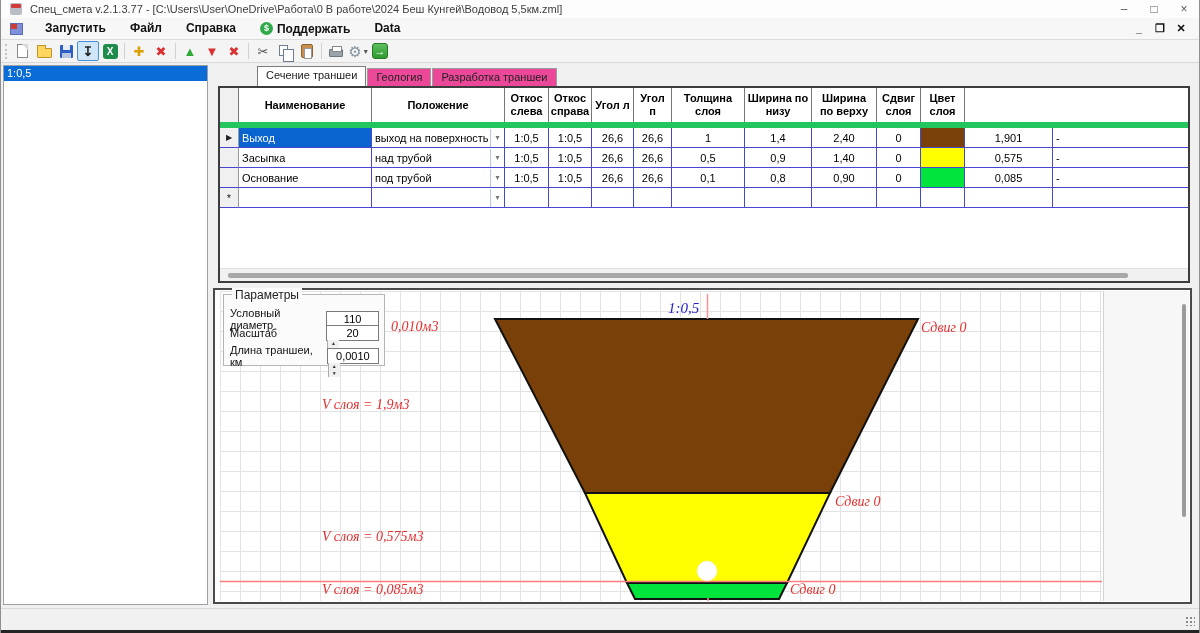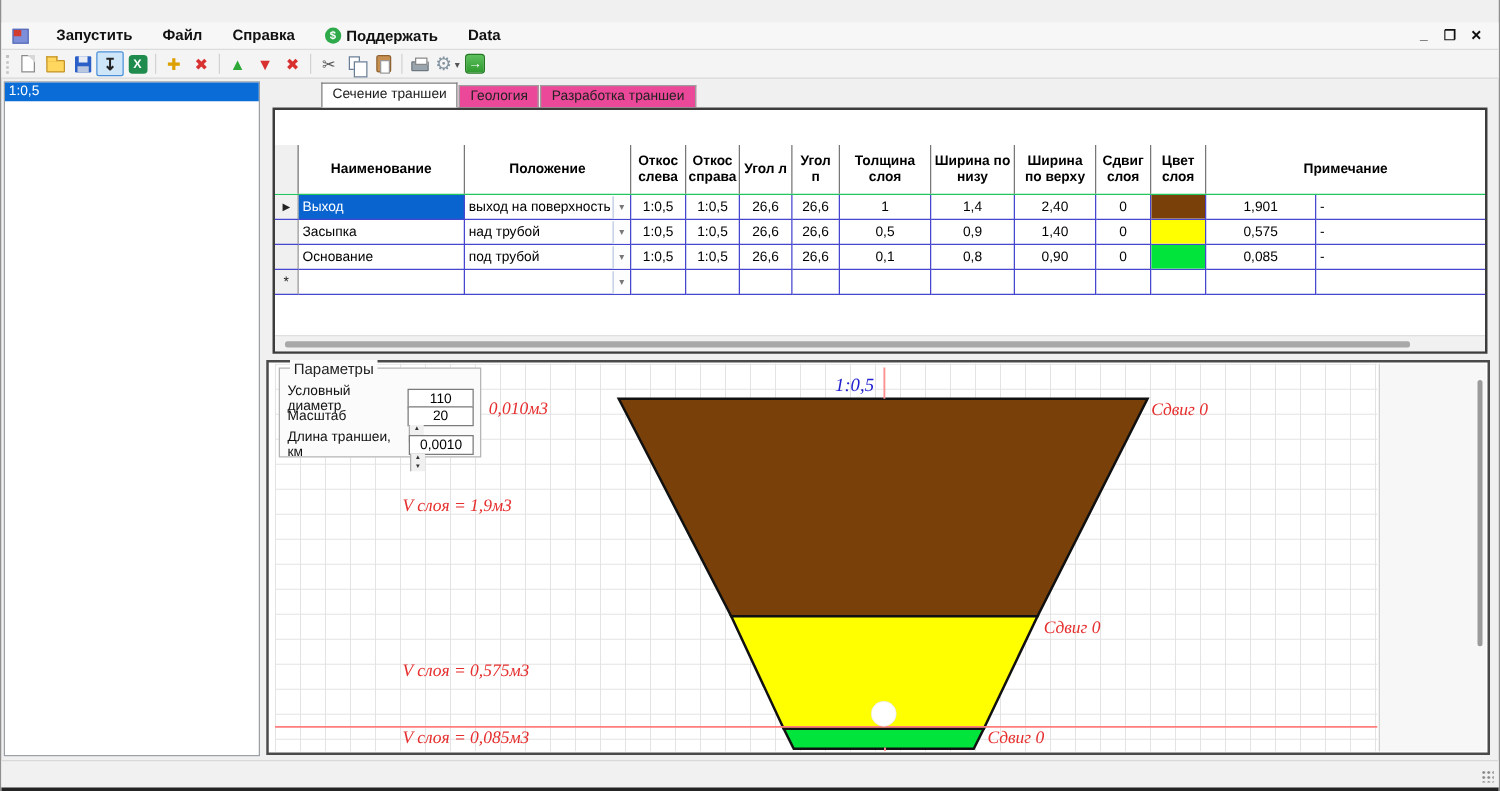--- a/index.html
+++ b/index.html
@@ -59,21 +59,21 @@
   .sidebar { position:absolute; left:2px; top:65px; width:205px; height:540px; background:#fff; border:1px solid #9aa0a6; }
   .sideitem { height:15px; font-size:11px; line-height:15px; padding-left:3px; color:#111; }
   .sideitem.selected { background:#0a6cd6; color:#fff; }
   
   .tabstrip { position:absolute; left:217px; top:66px; height:20px; display:flex; align-items:flex-end;padding-left:39px; }
   .tab { font-size:11px; color:#222; padding:2px 8px 3px; background:#ec4899; border:1px solid #9c9c9c; border-bottom:none; margin-right:1px; height:18px; }
   .tab.active { background:#fff; border-color:#7c7c7c; height:20px; position:relative; z-index:2; }
   
   .tablebox { position:absolute; left:217px; top:86px; width:972px; height:197px; background:#fff; border:2px solid #3c3c3c; z-index:1; }
   .trow { display:flex; width:968px; }
-  .hrow { height:40px; border-bottom:1px solid #22c55e;margin-top:28px; }
+  .hrow { height:40px; border-bottom:6px solid #22c55e; }
   .hc { font-size:11px; font-weight:bold; color:#000; text-align:center; display:flex; align-items:center; justify-content:center;
     border-right:1px solid #777; padding:0 2px; line-height:1.15; }
   .brow { height:20px; }
   .bc { font-size:11px; color:#000; border-right:1px solid #4646cf; border-bottom:1px solid #4646cf;
     display:flex; align-items:center; justify-content:center; overflow:hidden; white-space:nowrap; }
   .bc.left { justify-content:flex-start; padding-left:3px; }
   .bc.sel { background:#0a64d0; color:#fff; }
   .c0{width:19px}.c1{width:133px}.c2{width:133px}.c3{width:44px}.c4{width:43px}.c5{width:42px}.c6{width:38px}
   .c7{width:73px}.c8{width:67px}.c9{width:65px}.c10{width:44px}.c11{width:44px;padding:0}.c12{width:88px}.c13{flex:1;border-right:none}
   .bc.c0 { background:#f0f0f0; border-right:1px solid #999; font-size:8px; color:#222; }
@@ -107,20 +107,29 @@
   .statusbar { position:absolute; left:0; top:608px; width:100%; height:22px; background:#f1f1f1; border-top:1px solid #d9d9d9; }
   .sizegrip { position:absolute; right:4px; bottom:4px; width:10px; height:10px;
     background-image:radial-gradient(circle,#8a8a8a 1px,transparent 1.2px); background-size:4px 4px; }
   .bottomedge { position:absolute; left:0; top:630px; width:100%; height:3px; background:#242424; }
 </style>
 </head>
 <body>
 
 <div class="window">
 
+  <div class="titlebar">
+    <span class="appicon"></span>
+    <span class="title">Спец_смета v.2.1.3.77 - [C:\Users\User\OneDrive\Работа\0 В работе\2024 Беш Кунгей\Водовод 5,5км.zml]</span>
+    <div class="wincontrols">
+      <span>–</span>
+      <span>□</span>
+      <span>×</span>
+    </div>
+  </div>
 
   <div class="menubar">
     <span class="menuicon"></span>
     <span class="mi">Запустить</span>
     <span class="mi">Файл</span>
     <span class="mi">Справка</span>
     <span class="supwrap">
       <span class="supicon">$</span>
       <span class="milabel">Поддержать</span>
     </span>
@@ -206,21 +215,20 @@
       <div class="hc c2">Положение</div>
       <div class="hc c3">Откос слева</div>
       <div class="hc c4">Откос справа</div>
       <div class="hc c5">Угол л</div>
       <div class="hc c6">Угол п</div>
       <div class="hc c7">Толщина слоя</div>
       <div class="hc c8">Ширина по низу</div>
       <div class="hc c9">Ширина по верху</div>
       <div class="hc c10">Сдвиг слоя</div>
       <div class="hc c11">Цвет слоя</div>
-      <div class="hc c13">Примечание</div>
     </div>
 
     <div class="trow brow">
       <div class="bc c0">▶</div>
       <div class="bc c1 left sel">Выход</div>
       <div class="bc c2 poscell">
           <span>выход на поверхность</span>
           <span class="combo">
             <span>▾</span>
           </span>

